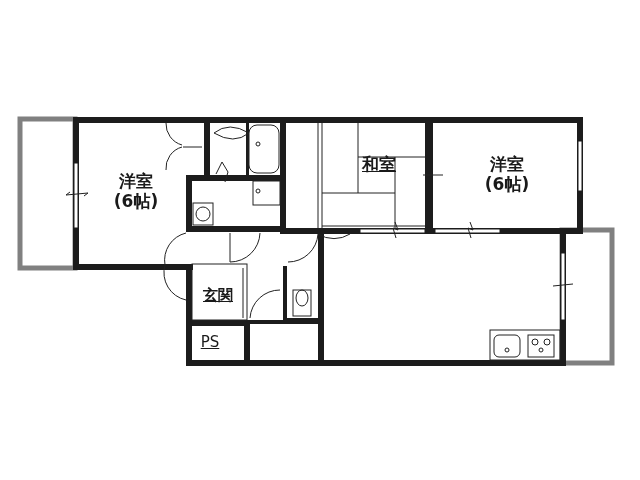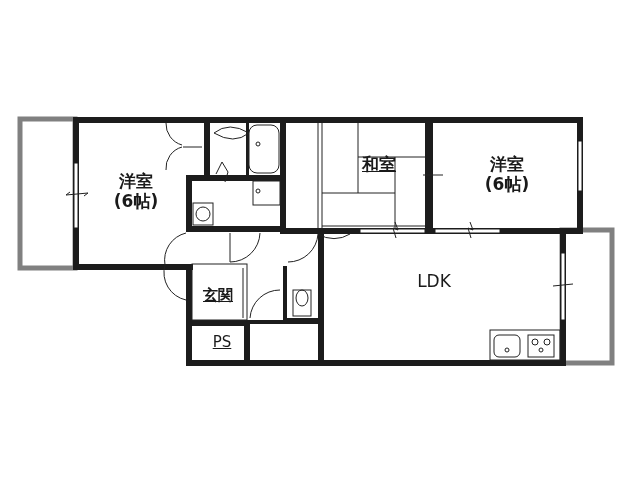--- a/index.html
+++ b/index.html
@@ -140,20 +140,19 @@
   <span class="l2">(6帖)</span>
 </div>
 <div class="label lbl-big" style="left:338px; top:155px; width:82px;text-decoration:underline;">
   <span class="l1">和室</span>
 </div>
 <div class="label lbl-big" style="left:472px; top:155px; width:70px;">
   <span class="l1">洋室</span>
   <span class="l2">(6帖)</span>
 </div>
 <div class="label lbl-ldk" style="left:396px; top:272px; width:76px;">
-  <span class="l1">LDK</span>
 </div>
 <div class="label lbl-small" style="left:194px; top:287px; width:48px;">
   <span class="l1">玄関</span>
 </div>
-<div class="label lbl-small" style="left:200px; top:334px; width:44px; font-weight:normal;">
+<div class="label lbl-small" style="left:188px; top:334px; width:44px; font-weight:normal;">
   <span class="l1">PS</span>
 </div>
 
 </body></html>

